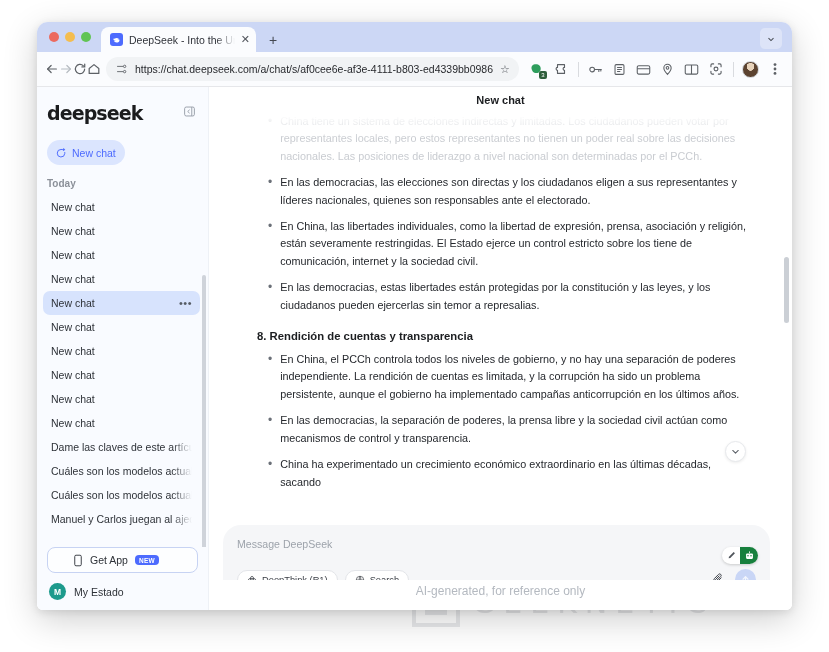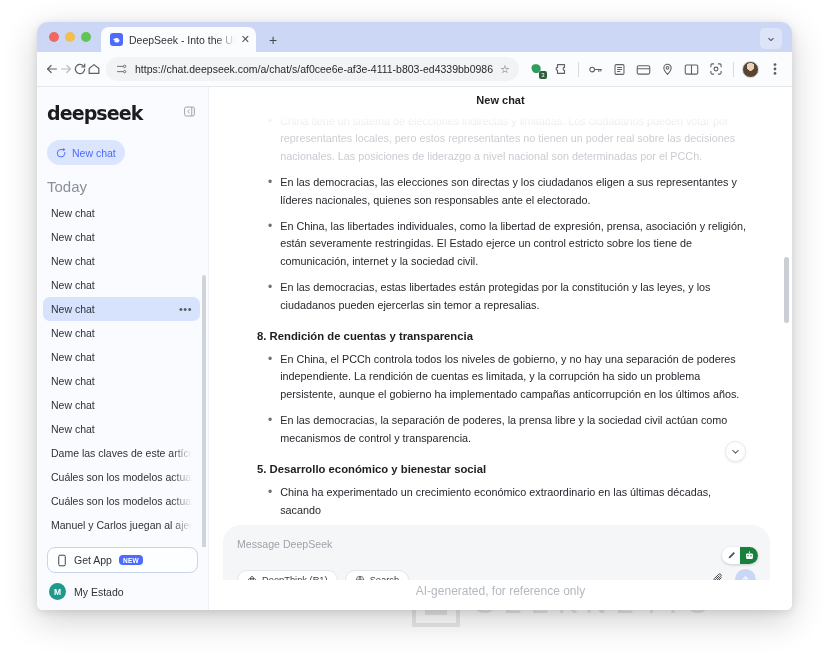--- a/index.html
+++ b/index.html
@@ -108,41 +108,41 @@
     font-family: "DejaVu Sans", sans-serif;
   }
   .collapse-ic { color: #9aa0ab; }
   .newchat {
     margin: 16px 0 0 10px; width: 78px; height: 25px;
     background: #dbe5fe; color: #4d6bfe; border-radius: 13px;
     display: flex; align-items: center; gap: 5px; padding-left: 8px;
     font-size: 10.5px; font-weight: 500;
   }
   .sb-list { flex: 1 1 auto; overflow: hidden; padding: 13px 0 0 0; position: relative; }
-  .sb-group { font-size: 15px; color: #8b9099; padding: 0 0 6px 10px; }
+  .sb-group { font-size: 10px; color: #8b9099; padding: 0 0 6px 10px; font-weight: bold; }
   .sb-item {
     height: 24px; margin: 0 8px 0 6px; padding: 0 8px; border-radius: 7px;
     display: flex; align-items: center; font-size: 10.5px; color: #2e3238;
     white-space: nowrap; overflow: hidden;
   }
   .sb-item span.lbl {
     overflow: hidden; white-space: nowrap; flex: 1 1 auto;
     -webkit-mask-image: linear-gradient(90deg,#000 86%,transparent 100%);
     mask-image: linear-gradient(90deg,#000 86%,transparent 100%);
   }
   .sb-item.active { background: #d7e3fd; }
   .sb-item .dots { color: #555b64; font-size: 11px; letter-spacing: .5px; line-height: 1; padding-left: 4px; }
   .sb-scroll {
     position: absolute; right: 2px; top: 110px; width: 4px; height: 290px;
     background: #cfd3da; border-radius: 3px;
   }
   .sb-foot { padding: 0 10px 10px 10px; }
   .getapp {
     height: 26px; border: 1px solid #c7d3f3; border-radius: 8px; background: #fdfeff;
-    display: flex; align-items: center; gap: 7px; padding: 0 9px; font-size: 10.5px; color: #2e3238;
+    display: flex; align-items: center; gap: 7px; padding: 0 25px; font-size: 10.5px; color: #2e3238;
   }
   .badge-new {
     background: #4d6bfe; color: #fff; font-size: 6.5px; font-weight: 700;
     padding: 1.5px 4px; border-radius: 4px; letter-spacing: .3px;
   }
   .profile { display: flex; align-items: center; gap: 8px; padding: 10px 2px 0 2px; font-size: 10.5px; color: #2e3238; }
   .av-m {
     width: 17px; height: 17px; border-radius: 50%; background: #1d9a8c; color: #fff;
     font-size: 8.5px; display: flex; align-items: center; justify-content: center; font-weight: 600;
   }
@@ -470,21 +470,20 @@
             </div>
             <h3 class="sec">8. Rendición de cuentas y transparencia</h3>
             <div class="bullet">
               <span class="bp">•</span>
               <p>En China, el PCCh controla todos los niveles de gobierno, y no hay una separación de poderes independiente. La rendición de cuentas es limitada, y la corrupción ha sido un problema persistente, aunque el gobierno ha implementado campañas anticorrupción en los últimos años.</p>
             </div>
             <div class="bullet">
               <span class="bp">•</span>
               <p>En las democracias, la separación de poderes, la prensa libre y la sociedad civil actúan como mecanismos de control y transparencia.</p>
             </div>
-            <h3 class="sec">5. Desarrollo económico y bienestar social</h3>
             <div class="bullet">
               <span class="bp">•</span>
               <p>China ha experimentado un crecimiento económico extraordinario en las últimas décadas, sacando</p>
             </div>
           </div>
         <div class="fade-top"></div>
         <div class="main-scroll"></div>
 
         <div class="scroll-down">
           <svg width="11" height="11" viewBox="0 0 16 16" fill="none" stroke="currentColor" stroke-width="1.5" stroke-linecap="round" stroke-linejoin="round">

